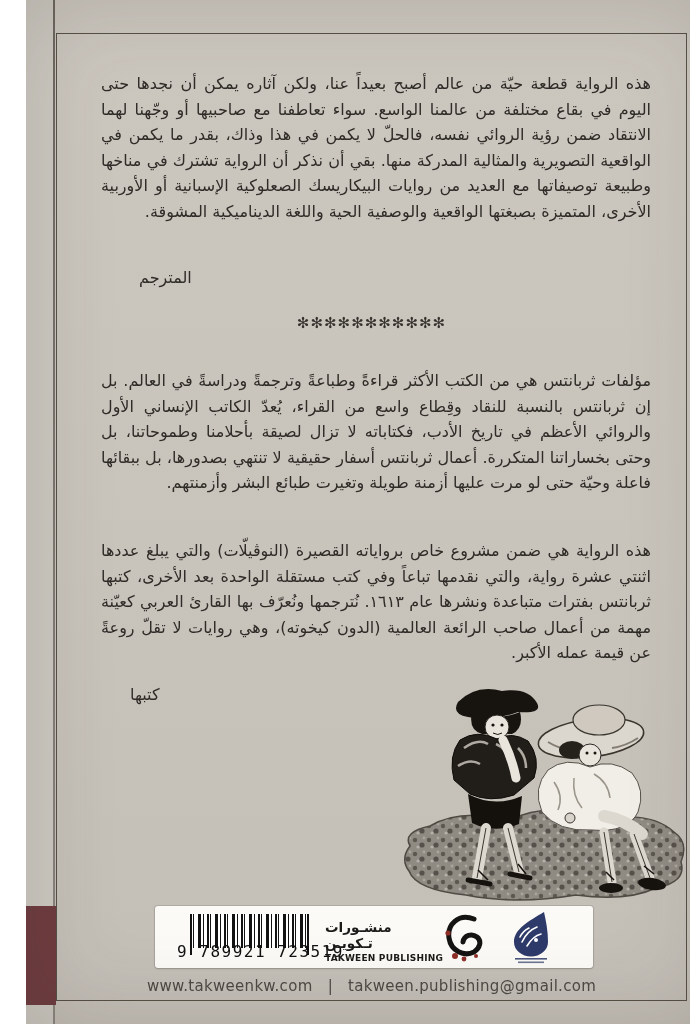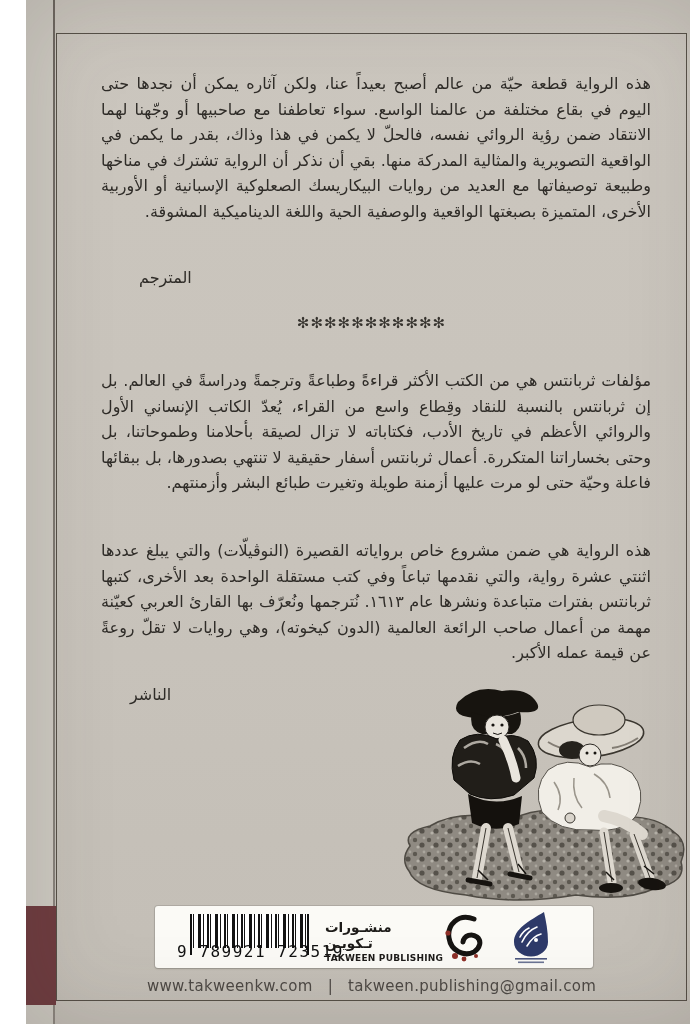--- a/index.html
+++ b/index.html
@@ -61,21 +61,21 @@
   <div class="para p1">هذه الرواية قطعة حيّة من عالم أصبح بعيداً عنا، ولكن آثاره يمكن أن نجدها حتى اليوم في بقاع مختلفة من عالمنا الواسع. سواء تعاطفنا مع صاحبيها أو وجّهنا لهما الانتقاد ضمن رؤية الروائي نفسه، فالحلّ لا يكمن في هذا وذاك، بقدر ما يكمن في الواقعية التصويرية والمثالية المدركة منها. بقي أن نذكر أن الرواية تشترك في مناخها وطبيعة توصيفاتها مع العديد من روايات البيكاريسك الصعلوكية الإسبانية أو الأوربية الأخرى، المتميزة بصبغتها الواقعية والوصفية الحية واللغة الديناميكية المشوقة.</div>
 
   <div class="sig sig-translator">المترجم</div>
 
   <div class="stars">✻✻✻✻✻✻✻✻✻✻✻</div>
 
   <div class="para p2">مؤلفات ثربانتس هي من الكتب الأكثر قراءةً وطباعةً وترجمةً ودراسةً في العالم. بل إن ثربانتس بالنسبة للنقاد وقِطاع واسع من القراء، يُعدّ الكاتب الإنساني الأول والروائي الأعظم في تاريخ الأدب، فكتاباته لا تزال لصيقة بأحلامنا وطموحاتنا، بل وحتى بخساراتنا المتكررة. أعمال ثربانتس أسفار حقيقية لا تنتهي بصدورها، بل ببقائها فاعلة وحيّة حتى لو مرت عليها أزمنة طويلة وتغيرت طبائع البشر وأزمنتهم.</div>
 
   <div class="para p3">هذه الرواية هي ضمن مشروع خاص برواياته القصيرة (النوڤيلّات) والتي يبلغ عددها اثنتي عشرة رواية، والتي نقدمها تباعاً وفي كتب مستقلة الواحدة بعد الأخرى، كتبها ثربانتس بفترات متباعدة ونشرها عام ١٦١٣. نُترجمها ونُعرّف بها القارئ العربي كعيّنة مهمة من أعمال صاحب الرائعة العالمية (الدون كيخوته)، وهي روايات لا تقلّ روعةً عن قيمة عمله الأكبر.</div>
 
-  <div class="sig sig-publisher">الناشر</div>
+  <div class="sig sig-publisher">كتبها</div>
 
   <div class="title-block">
   </div>
 
   <svg class="illus" viewBox="0 0 292 228">
     <defs>
       <pattern id="speck" width="14" height="14" patternUnits="userSpaceOnUse">
         <rect width="14" height="14" fill="#8f8a82"></rect>
         <circle cx="3" cy="4" r="2.2" fill="#5c5850"></circle>
         <circle cx="10" cy="9" r="2.6" fill="#56524b"></circle>

